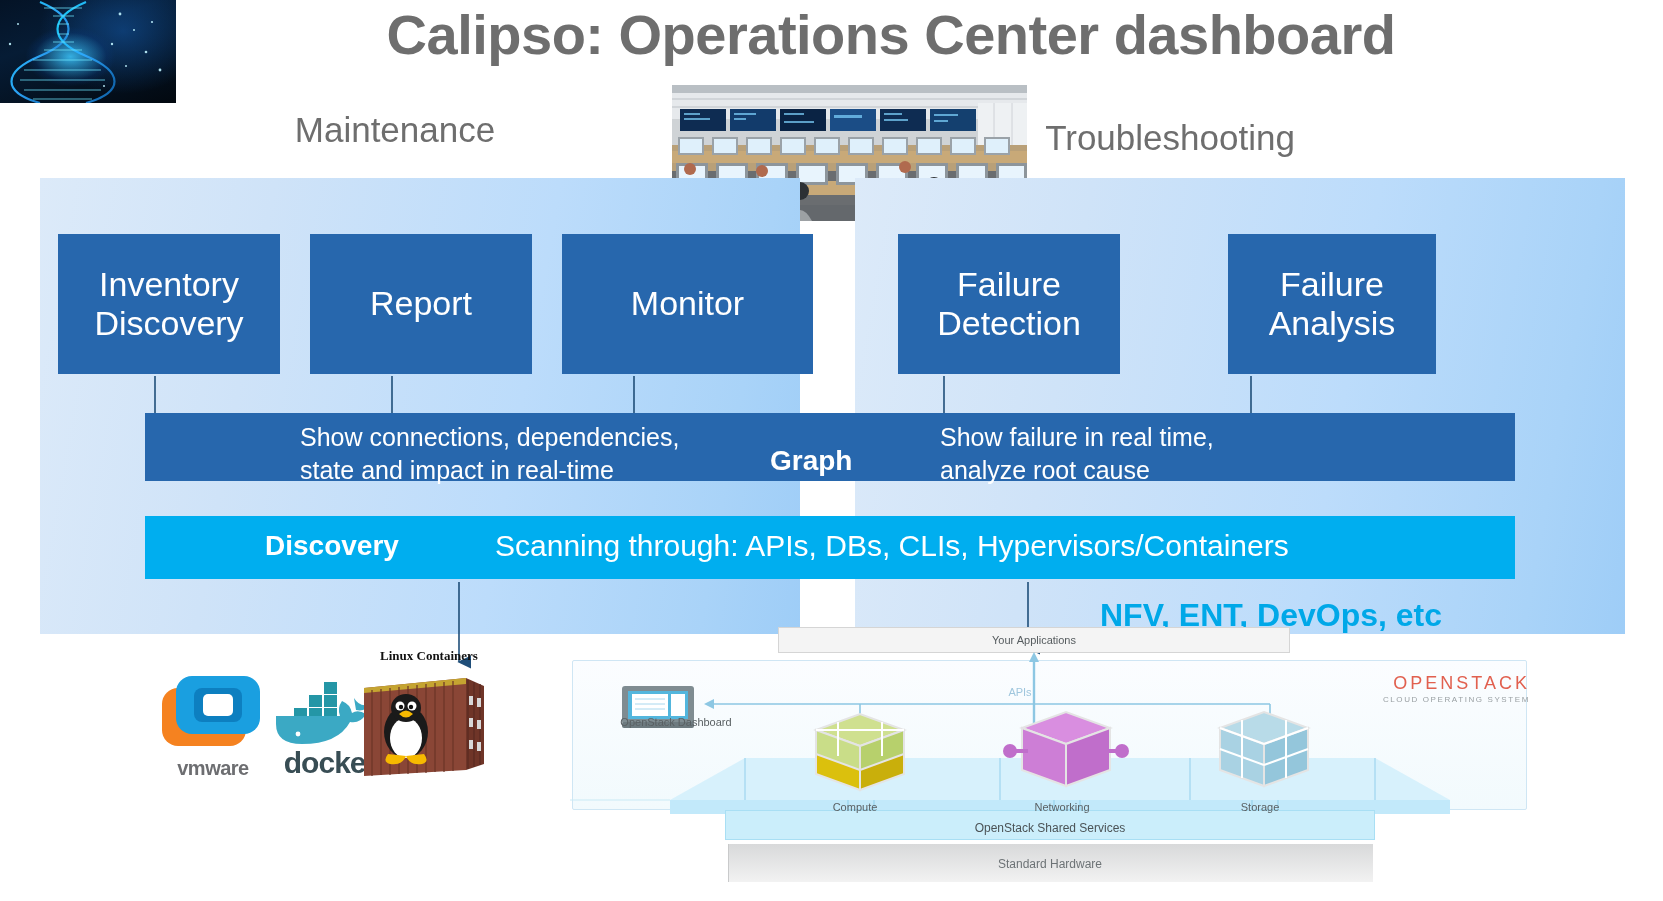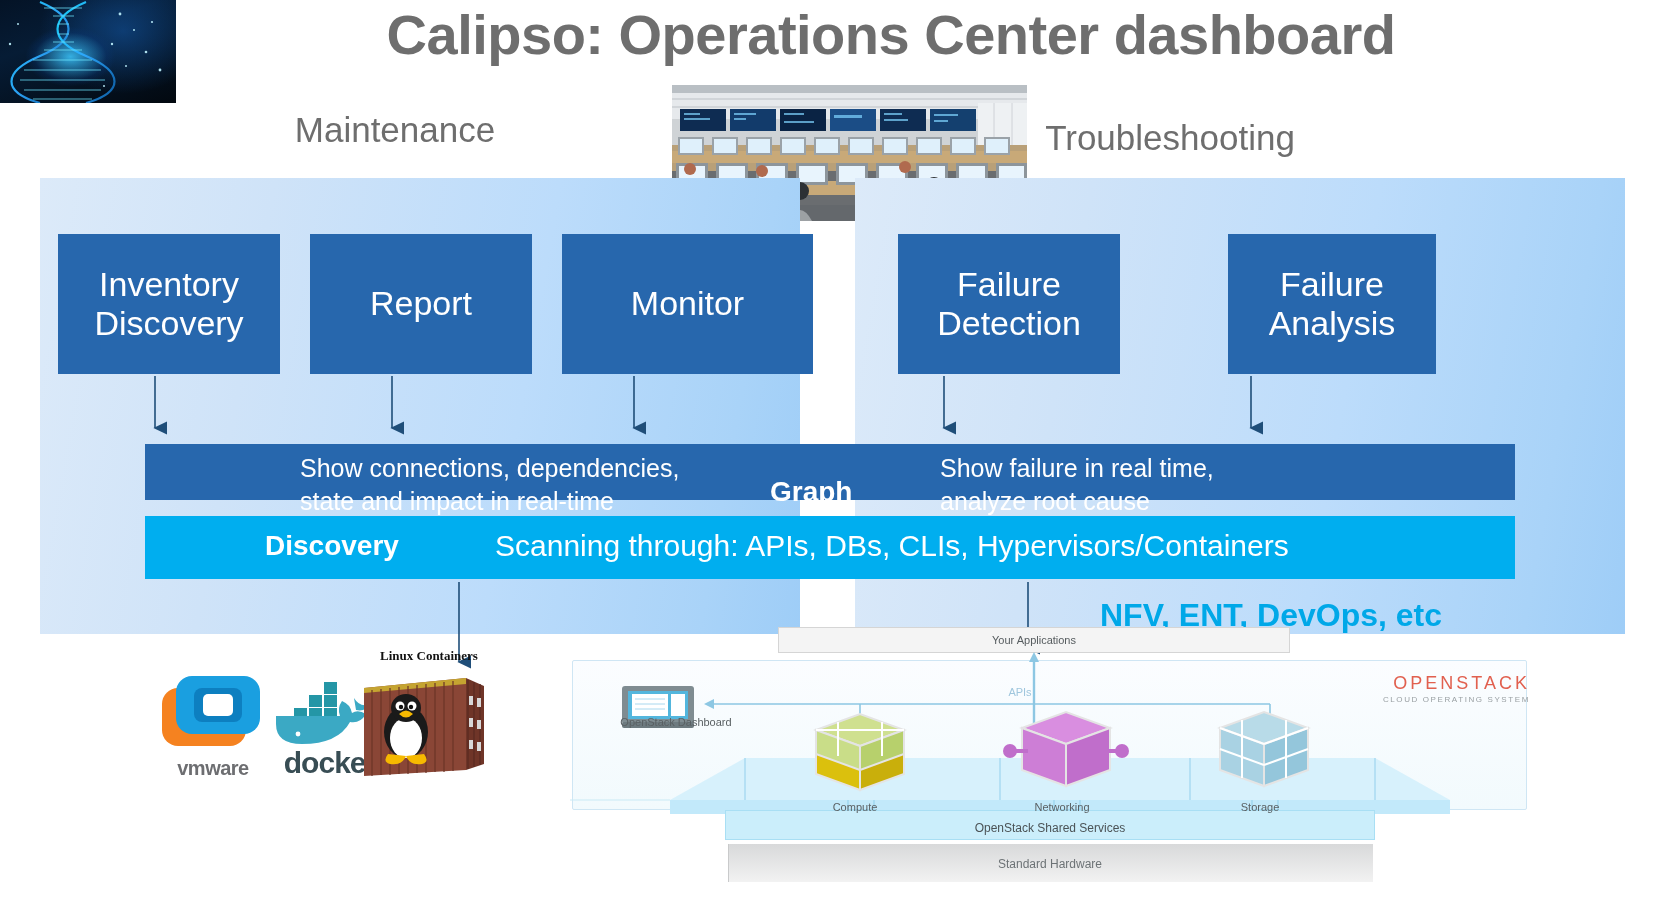--- a/index.html
+++ b/index.html
@@ -94,22 +94,22 @@
   #box-detection   { left: 898px;  top: 234px; width: 222px; height: 140px; }
   #box-analysis    { left = 0; }
   #box-analysis    { left: 1228px; top: 234px; width: 208px; height: 140px; }
 
   
   .connector { position: absolute; pointer-events: none; }
 
   
   #graph-bar {
     position: absolute;
-    left: 145px; top: 444px;
-    width: 1370px; height: 56px;
+    left: 145px; top: 413px;
+    width: 1370px; height: 68px;
     background: #2767ad;
   }
   #discovery-bar {
     position: absolute;
     left: 145px; top: 516px;
     width: 1370px; height: 63px;
     background: #00aeef;
   }
   .bar-label-bold {
     position: absolute;

